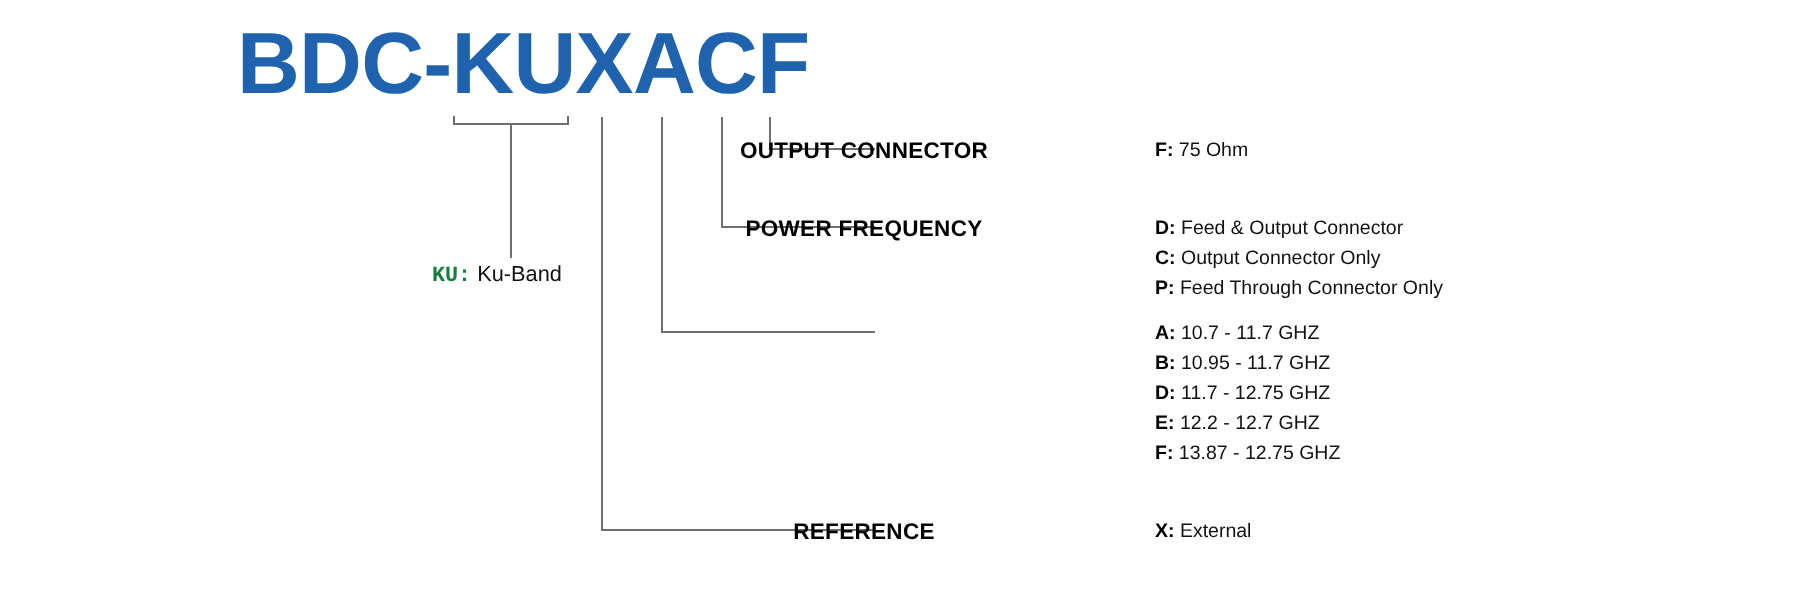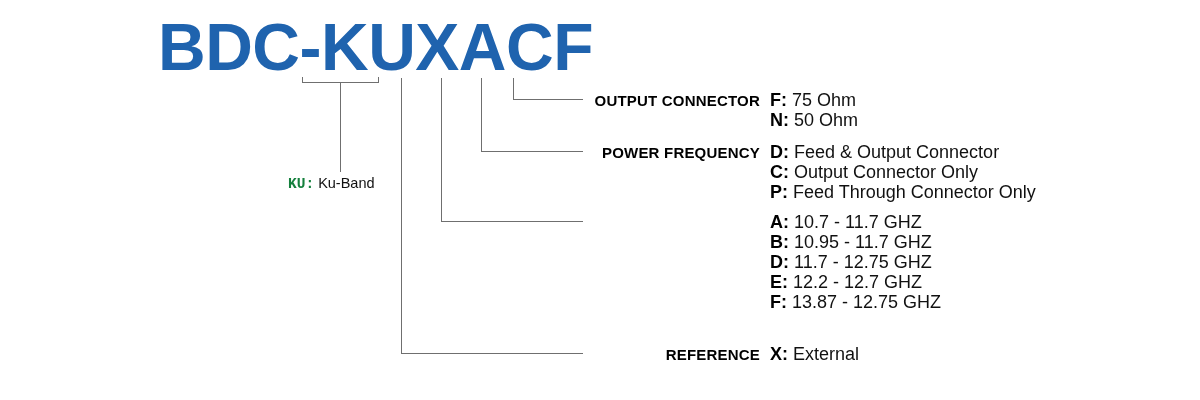--- a/index.html
+++ b/index.html
@@ -16,21 +16,21 @@
     width: 1200px;
     height: 400px;
     background: #ffffff;
     overflow: hidden;
   }
   
   #part-number {
     position: absolute;
     left: 158px;
     top: 14px;
-    font-size: 66px;
+    font-size: 58px;
     font-weight: bold;
     letter-spacing: -0.5px;
     color: #1f63ae;
     line-height: 1;
     white-space: nowrap;
   }
   
   #leader-lines {
     position: absolute;
     left: 0;
@@ -45,35 +45,35 @@
     top: 175px;
     font-size: 14.5px;
     color: #111111;
     white-space: nowrap;
   }
   
   .category-label {
     position: absolute;
     left: 392px;
     width: 368px;
-    text-align: right;
+    text-align: center;
     font-size: 15px;
     font-weight: bold;
     color: #000000;
     letter-spacing: 0.2px;
     white-space: nowrap;
   }
   
   .value-group {
     position: absolute;
     left: 770px;
     width: 420px;
   }
   .value-row {
-    font-size: 18px;
+    font-size: 13px;
     color: #111111;
     line-height: 20px;
     white-space: nowrap;
   }
   .value-code {
     font-weight: bold;
     color: #000000;
   }
   .bold {
     font-weight: bold;
@@ -106,23 +106,20 @@
 
   <div id="ku-band-caption">
     <span class="bold">KU:</span><span> Ku-Band</span>
   </div>
 
   <div class="category-label" style="top:92px;">OUTPUT CONNECTOR</div>
   <div class="value-group" style="top:90px;">
     <div class="value-row">
       <span class="value-code">F:</span><span> 75 Ohm</span>
     </div>
-    <div class="value-row">
-      <span class="value-code">N:</span><span> 50 Ohm</span>
-    </div>
   </div>
 
   <div class="category-label" style="top:144px;">POWER FREQUENCY</div>
   <div class="value-group" style="top:142px;">
     <div class="value-row">
       <span class="value-code">D:</span><span> Feed &amp; Output Connector</span>
     </div>
     <div class="value-row">
       <span class="value-code">C:</span><span> Output Connector Only</span>
     </div>

